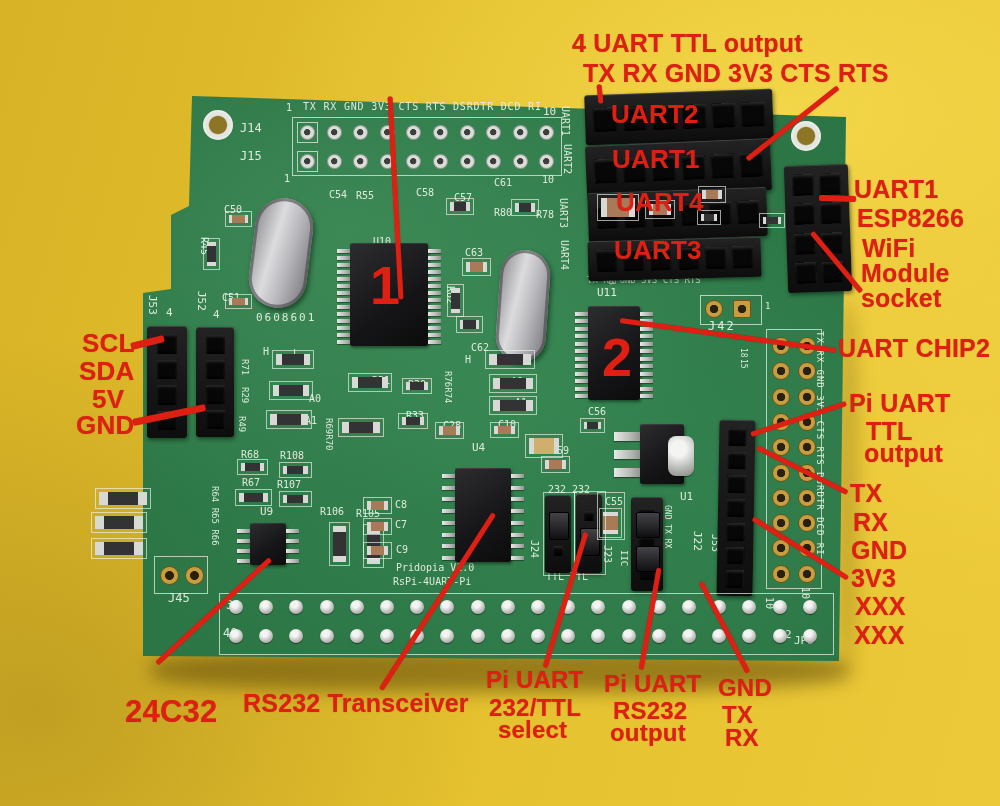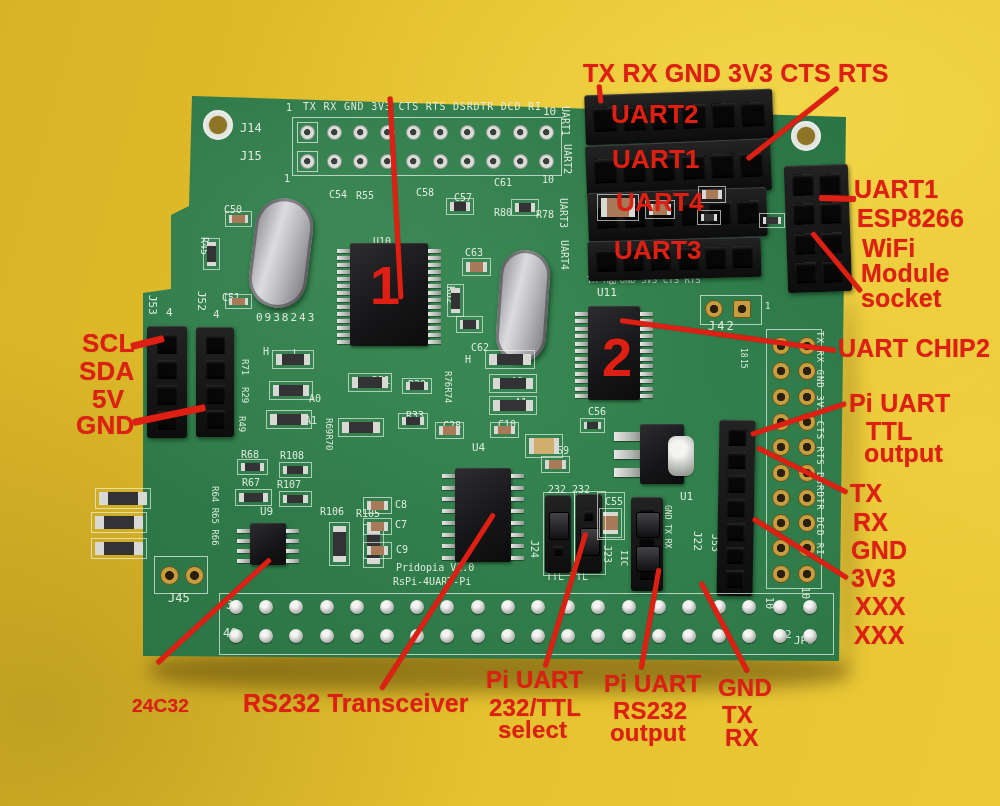--- a/index.html
+++ b/index.html
@@ -77,21 +77,21 @@
       <div class="silk" style="left: 356px; top: 191px; font-size: 10px; letter-spacing: 0px;">R55</div>
       <div class="silk" style="left: 416px; top: 188px; font-size: 10px; letter-spacing: 0px;">C58</div>
       <div class="silk" style="left: 454px; top: 193px; font-size: 10px; letter-spacing: 0px;">C57</div>
       <div class="silk" style="left: 494px; top: 178px; font-size: 10px; letter-spacing: 0px;">C61</div>
       <div class="silk" style="left: 494px; top: 208px; font-size: 10px; letter-spacing: 0px;">R80</div>
       <div class="silk" style="left: 536px; top: 210px; font-size: 10px; letter-spacing: 0px;">R78</div>
       <div class="silk" style="left: 224px; top: 205px; font-size: 10px; letter-spacing: 0px;">C50</div>
       <div class="silk" style="left: 209px; top: 237px; font-size: 10px; letter-spacing: 0px; transform: rotate(90deg);">R45</div>
       <div class="silk" style="left: 222px; top: 293px; font-size: 10px; letter-spacing: 0px;">C51</div>
       <div class="silk" style="left: 301px; top: 237px; font-size: 10px; letter-spacing: 0px; transform: rotate(90deg);">Y2</div>
-      <div class="silk" style="left: 256px; top: 312px; font-size: 11px; letter-spacing: 2px;">0938243</div>
+      <div class="silk" style="left: 256px; top: 312px; font-size: 11px; letter-spacing: 2px;">0608601</div>
       <div class="silk" style="left: 373px; top: 229px; font-size: 10px; letter-spacing: 0px; margin-top: 8px;">U10</div>
       <div class="silk" style="left: 465px; top: 248px; font-size: 10px; letter-spacing: 0px;">C63</div>
       <div class="silk" style="left: 455px; top: 286px; font-size: 10px; letter-spacing: 0px; transform: rotate(90deg);">R82</div>
       <div class="silk" style="left: 471px; top: 343px; font-size: 10px; letter-spacing: 0px;">C62</div>
       <div class="silk" style="left: 263px; top: 347px; font-size: 10px; letter-spacing: 0px;">H</div>
       <div class="silk" style="left: 293px; top: 349px; font-size: 10px; letter-spacing: 0px;">L</div>
       <div class="silk" style="left: 249px; top: 359px; font-size: 9px; letter-spacing: 0px; transform: rotate(90deg);">R71</div>
       <div class="silk" style="left: 249px; top: 387px; font-size: 9px; letter-spacing: 0px; transform: rotate(90deg);">R29</div>
       <div class="silk" style="left: 246px; top: 416px; font-size: 9px; letter-spacing: 0px; transform: rotate(90deg);">R49</div>
       <div class="silk" style="left: 309px; top: 394px; font-size: 10px; letter-spacing: 0px;">A0</div>
@@ -558,20 +558,21 @@
       <div class="line" style="left: 753px; top: 515.5px; width: 112.361px; height: 5px; transform: rotate(32.2756deg);"></div>
       <div class="line" style="left: 131px; top: 342.5px; width: 33.9559px; height: 7px; transform: rotate(-13.627deg);"></div>
       <div class="line" style="left: 133px; top: 418.5px; width: 73.5459px; height: 7px; transform: rotate(-11.7683deg);"></div>
       <div class="line" style="left: 157px; top: 660.5px; width: 153.574px; height: 5px; transform: rotate(-42.625deg);"></div>
       <div class="line" style="left: 381px; top: 686.5px; width: 209.153px; height: 5px; transform: rotate(-57.2977deg);"></div>
       <div class="line" style="left: 545px; top: 664.5px; width: 141.089px; height: 5px; transform: rotate(-73.1063deg);"></div>
       <div class="line" style="left: 641px; top: 666.5px; width: 102.591px; height: 5px; transform: rotate(-79.895deg);"></div>
       <div class="line" style="left: 748px; top: 669.5px; width: 101.533px; height: 5px; transform: rotate(-117.575deg);"></div>
     </div>
   <div class="layer" id="ann-layer">
+      <div class="ann" style="left: 572px; top: 31px; font-size: 25px;">4 UART TTL output</div>
       <div class="ann" style="left: 583px; top: 61px; font-size: 25px;">TX RX GND 3V3 CTS RTS</div>
       <div class="ann" style="left: 611px; top: 101px; font-size: 26px;">UART2</div>
       <div class="ann" style="left: 612px; top: 146px; font-size: 26px;">UART1</div>
       <div class="ann" style="left: 616px; top: 189px; font-size: 26px;">UART4</div>
       <div class="ann" style="left: 614px; top: 237px; font-size: 26px;">UART3</div>
       <div class="ann" style="left: 854px; top: 177px; font-size: 25px;">UART1</div>
       <div class="ann" style="left: 857px; top: 206px; font-size: 25px;">ESP8266</div>
       <div class="ann" style="left: 862px; top: 236px; font-size: 25px;">WiFi</div>
       <div class="ann" style="left: 861px; top: 261px; font-size: 25px;">Module</div>
       <div class="ann" style="left: 861px; top: 286px; font-size: 25px;">socket</div>
@@ -582,21 +583,21 @@
       <div class="ann" style="left: 850px; top: 481px; font-size: 25px;">TX</div>
       <div class="ann" style="left: 853px; top: 510px; font-size: 25px;">RX</div>
       <div class="ann" style="left: 851px; top: 538px; font-size: 25px;">GND</div>
       <div class="ann" style="left: 851px; top: 566px; font-size: 25px;">3V3</div>
       <div class="ann" style="left: 855px; top: 594px; font-size: 25px;">XXX</div>
       <div class="ann" style="left: 854px; top: 623px; font-size: 25px;">XXX</div>
       <div class="ann" style="left: 82px; top: 330px; font-size: 26px;">SCL</div>
       <div class="ann" style="left: 79px; top: 358px; font-size: 26px;">SDA</div>
       <div class="ann" style="left: 92px; top: 386px; font-size: 26px;">5V</div>
       <div class="ann" style="left: 76px; top: 412px; font-size: 26px;">GND</div>
-      <div class="ann" style="left: 132px; top: 696px; font-size: 19px;">24C32</div>
+      <div class="ann" style="left: 125px; top: 696px; font-size: 31px;">24C32</div>
       <div class="ann" style="left: 243px; top: 691px; font-size: 25px;">RS232 Transceiver</div>
       <div class="ann" style="left: 486px; top: 668px; font-size: 24px;">Pi UART</div>
       <div class="ann" style="left: 489px; top: 696px; font-size: 24px;">232/TTL</div>
       <div class="ann" style="left: 498px; top: 718px; font-size: 24px;">select</div>
       <div class="ann" style="left: 604px; top: 672px; font-size: 24px;">Pi UART</div>
       <div class="ann" style="left: 613px; top: 699px; font-size: 24px;">RS232</div>
       <div class="ann" style="left: 610px; top: 721px; font-size: 24px;">output</div>
       <div class="ann" style="left: 718px; top: 676px; font-size: 24px;">GND</div>
       <div class="ann" style="left: 722px; top: 703px; font-size: 24px;">TX</div>
       <div class="ann" style="left: 725px; top: 726px; font-size: 24px;">RX</div>

